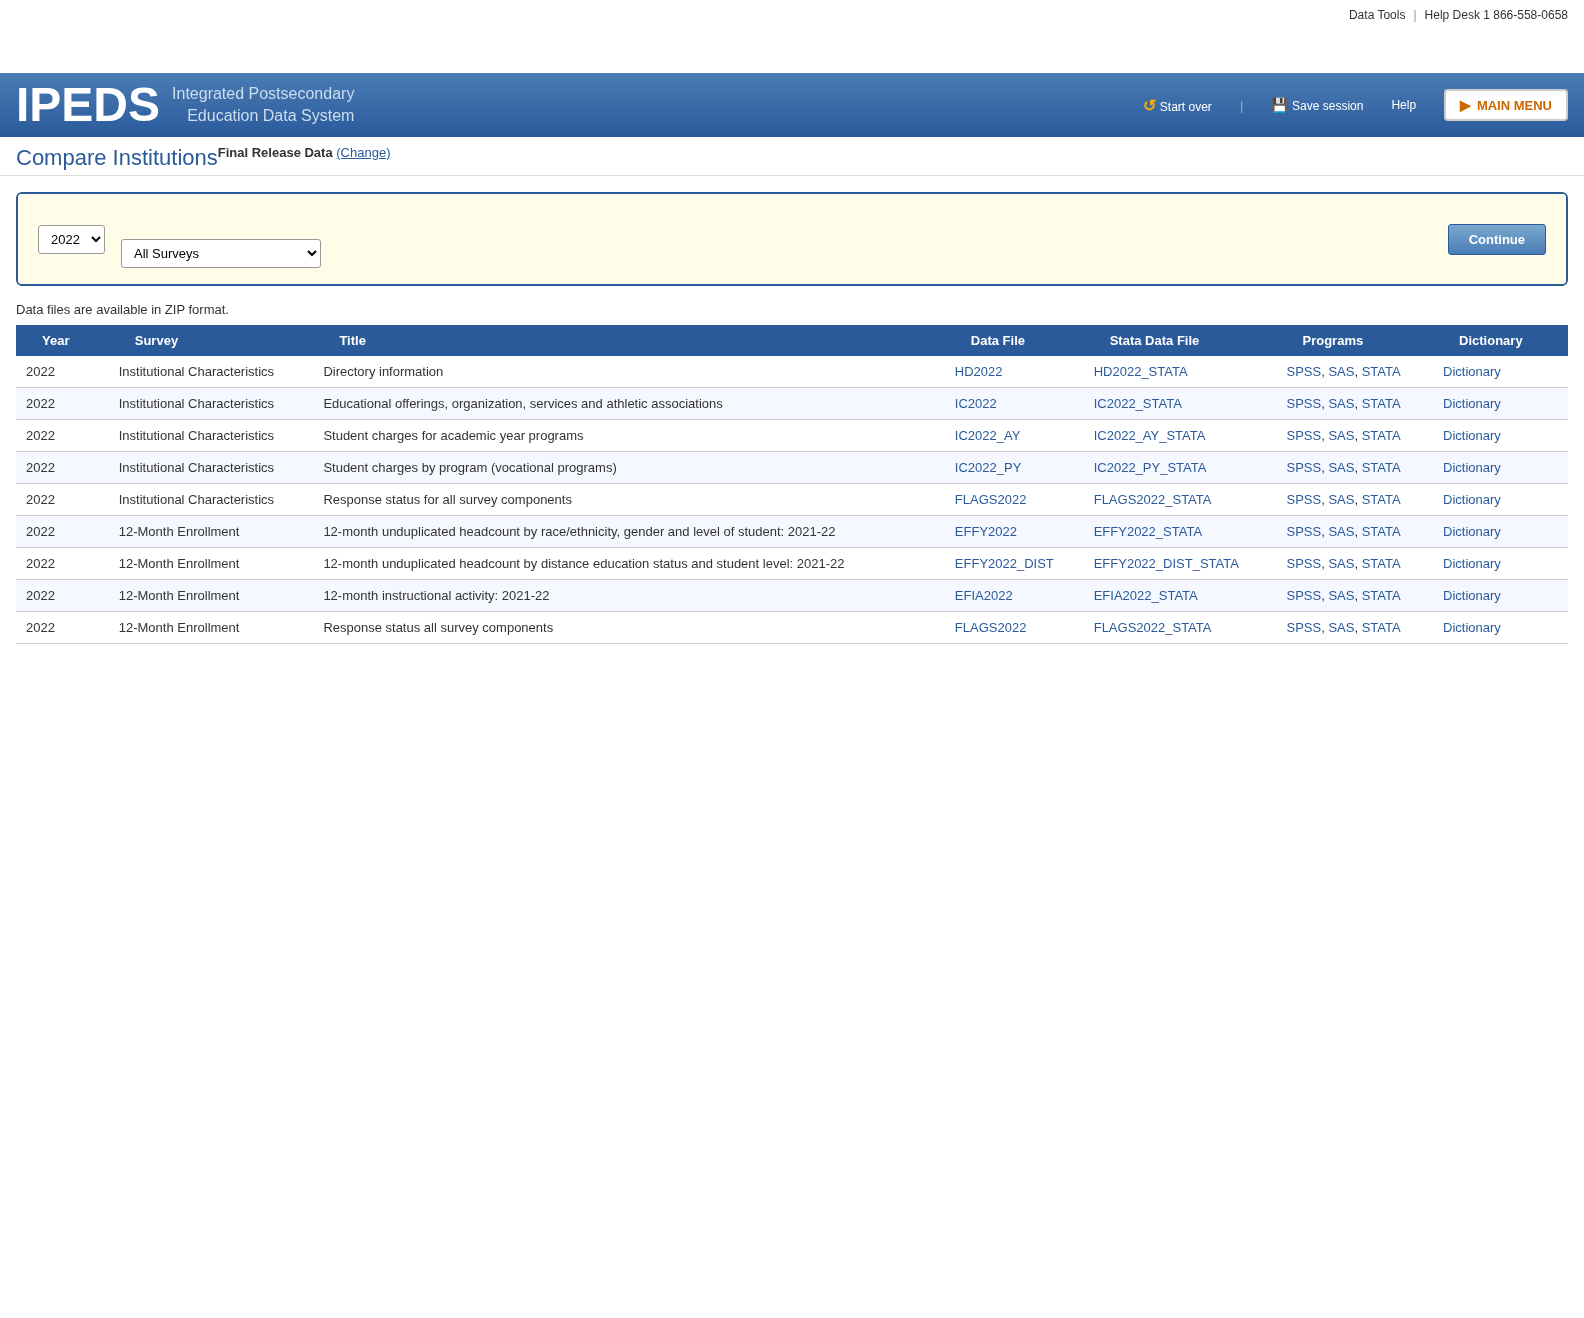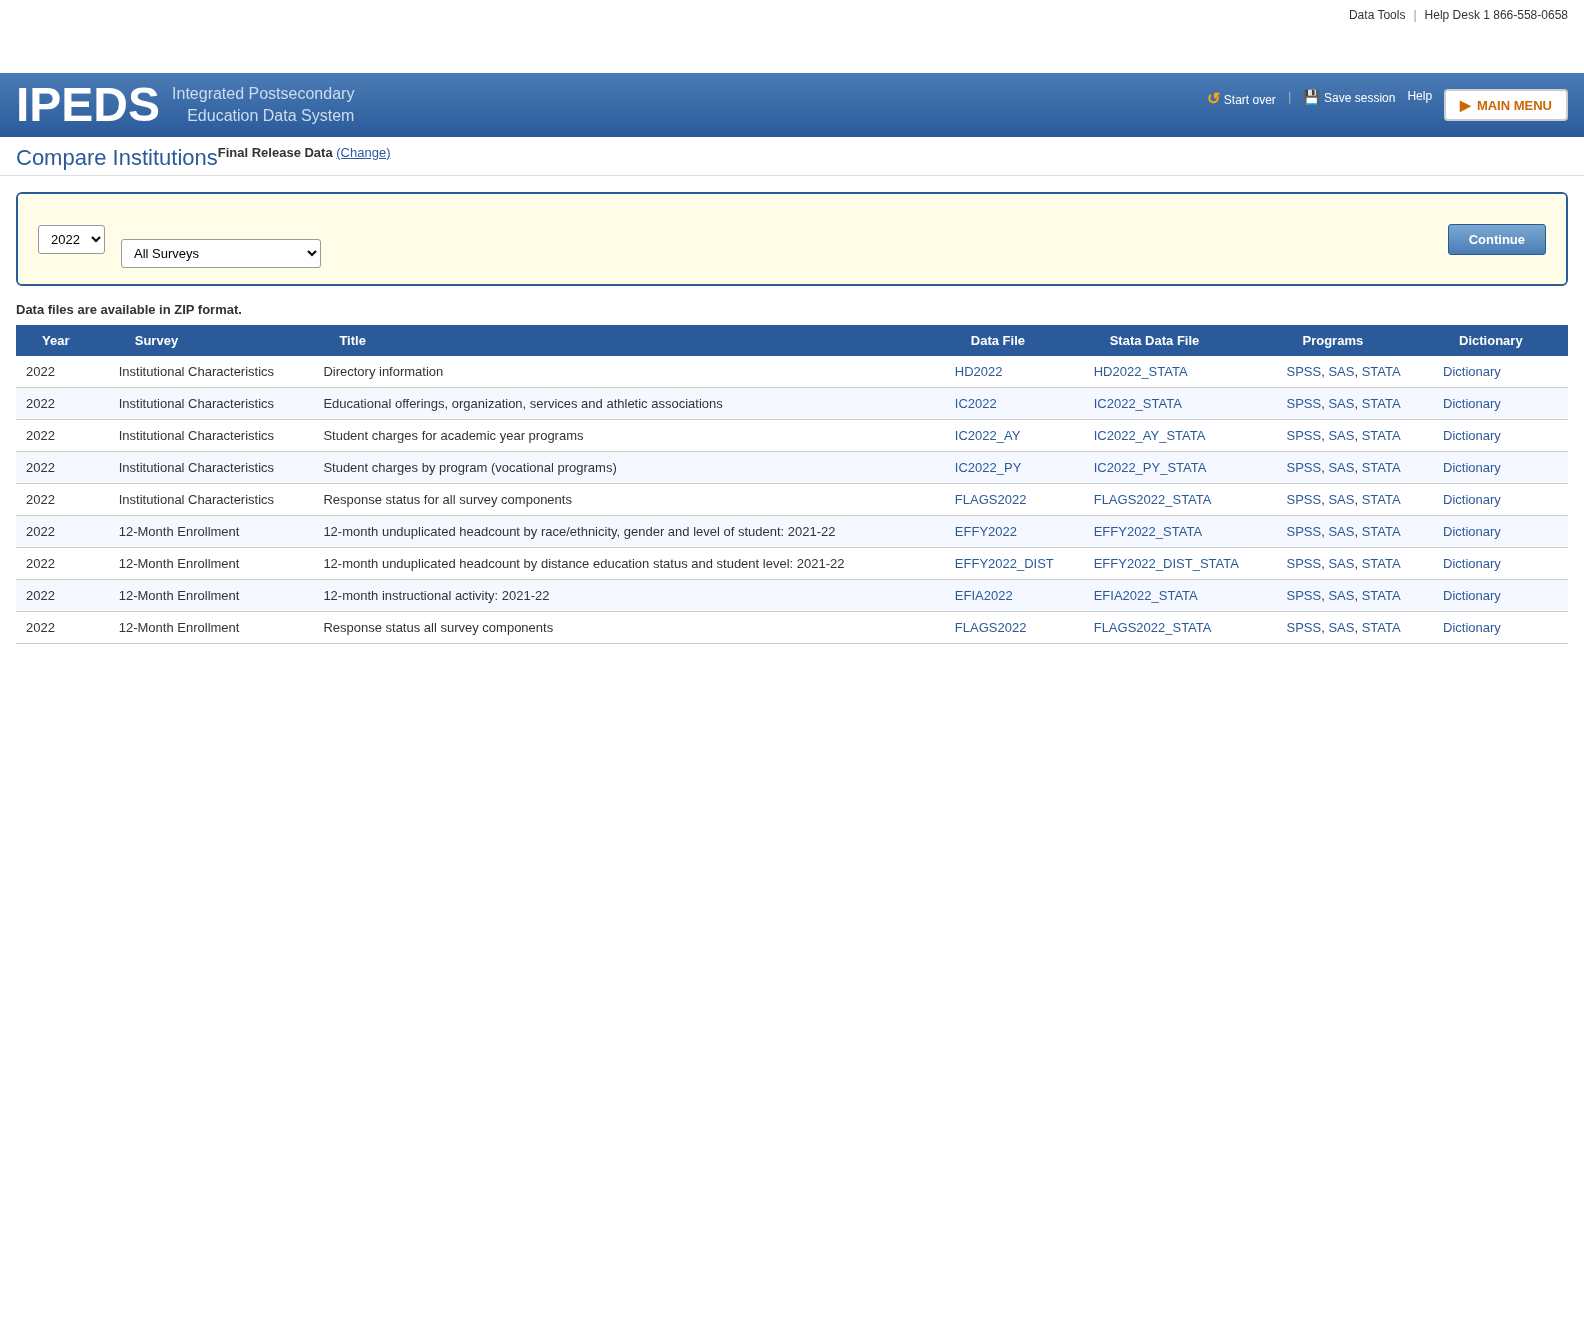--- a/index.html
+++ b/index.html
@@ -15,21 +15,21 @@
     
     .header-row {
       display: flex; align-items: center; justify-content: space-between;
       background: linear-gradient(to bottom, #4a7cb5, #2a5a9a);
       padding: 8px 16px;
       margin-top: 43px;
     }
     .logo-area { display: flex; align-items: center; gap: 12px; }
     .logo-ipeds { font-size: 48px; font-weight: bold; color: #fff; line-height: 1; }
     .logo-subtitle { color: #cde; font-size: 16px; line-height: 1.4; text-align: right; }
-    .header-nav { display: flex; align-items: flex-start; gap: 12px; }
+    .header-nav { display: flex; align-items: center; gap: 28px; }
     .header-nav a { color: #fff; text-decoration: none; font-size: 12px; }
     .btn-main-menu {
       background: #fff; border: 2px solid #ccc; border-radius: 4px;
       padding: 6px 14px; font-size: 13px; font-weight: bold; color: #cc6600;
       cursor: pointer; display: flex; align-items: center; gap: 6px;
     }
     .btn-main-menu .arrow { color: #cc6600; font-size: 14px; }
 
     
     .page-title-bar {
@@ -64,21 +64,21 @@
       font-size: 13px; background: #fff; cursor: pointer;
     }
     .btn-continue {
       background: linear-gradient(to bottom, #7aaad0, #4a7cb5);
       border: 1px solid #2a5a9a; border-radius: 3px;
       padding: 7px 20px; color: #fff; font-size: 13px; font-weight: bold;
       cursor: pointer; margin-left: auto;
     }
 
     
-    .data-note { margin: 12px 16px 8px 16px; font-size: 13px; font-weight: bold; }
+    .data-note { margin: 12px 16px 8px 16px; font-size: 13px; font-weight: normal; }
 
     
     .data-table {
       margin: 0 16px 16px 16px; border-collapse: collapse; width: calc(100% - 32px);
       font-size: 13px;
     }
     .data-table thead tr {
       background: #2a5a9a; color: #fff;
     }
     .data-table thead th {

